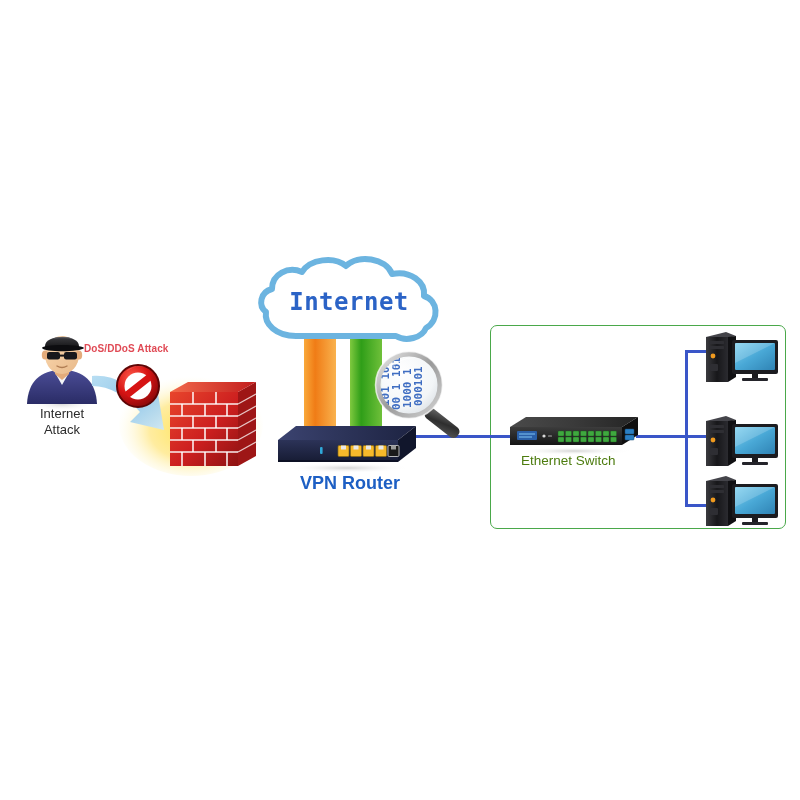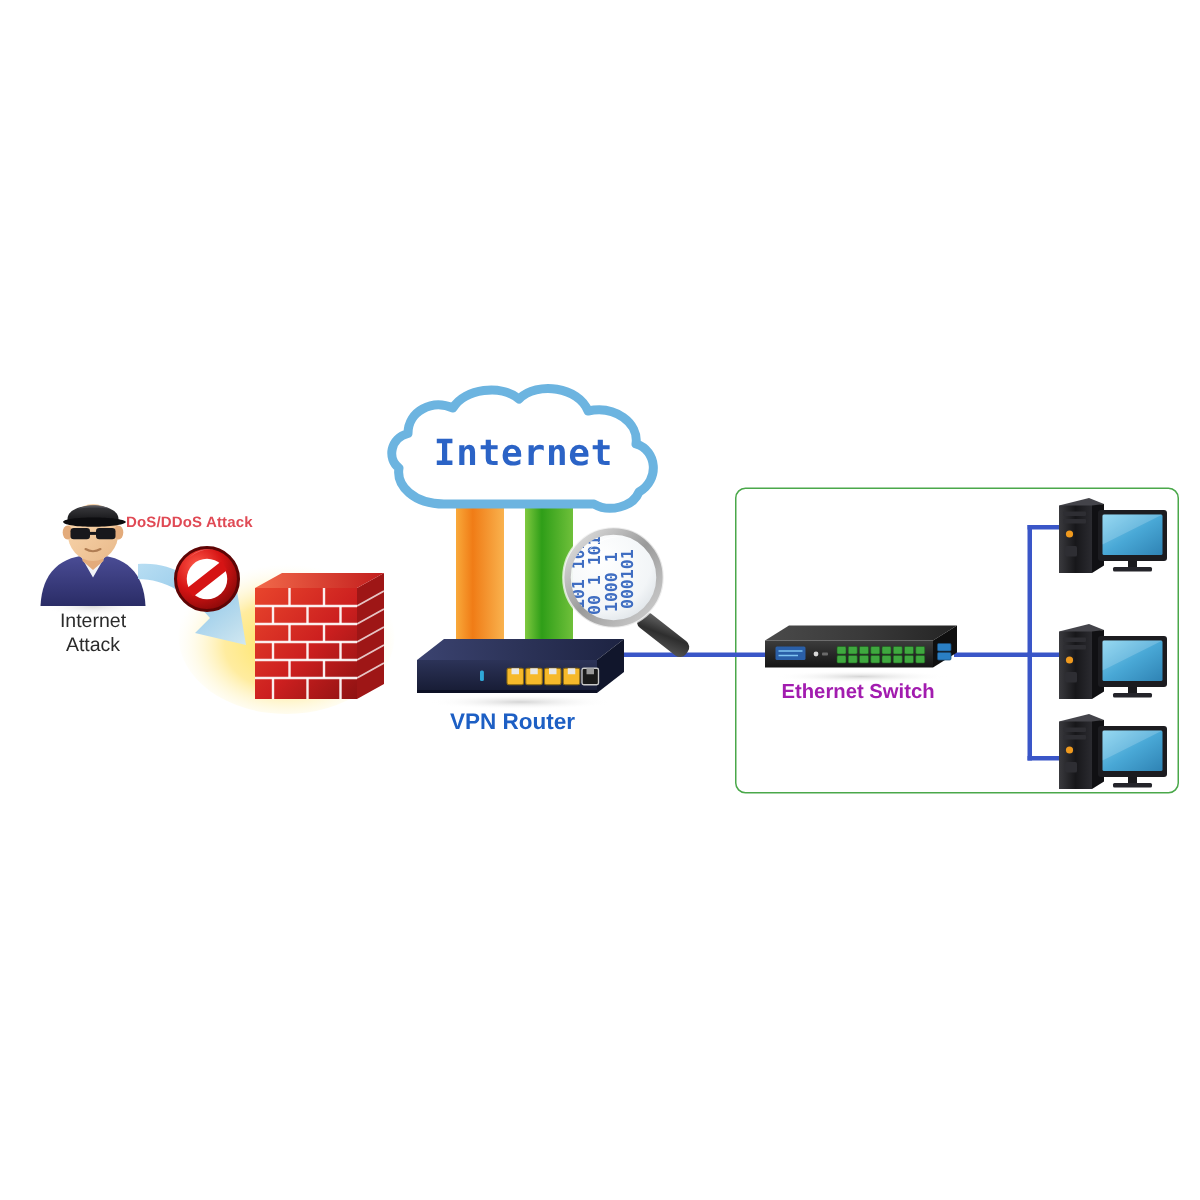--- a/index.html
+++ b/index.html
@@ -22,25 +22,25 @@
     text-align:center; color:#2b2b2b;
     font-size:13px; line-height:16px; font-weight:400;
   }
   .lbl-attack{
     left:84px; top:343px;
     color:#e04a55; font-size:10px; font-weight:700;
     letter-spacing:0.1px;
   }
   .lbl-vpn{
     left:300px; top:473px;
-    color:#1d5fc4; font-size:15px; font-weight:700;
+    color:#1d5fc4; font-size:18px; font-weight:700;
   }
   .lbl-switch{
     left:521px; top:453px;
-    color:#a21caf; font-size:13.5px; font-weight:700;
+    color:#4d7c0f; font-size:13.5px; font-weight:400;
   }
   .lbl-internet{
     left:284px; top:288px; width:130px; text-align:center;
     color:#2b63c6; font-size:24px; font-weight:700;
     font-family:"DejaVu Sans Mono","Liberation Mono",monospace;
     letter-spacing:0.5px;
   }
 
   
   .badge{

